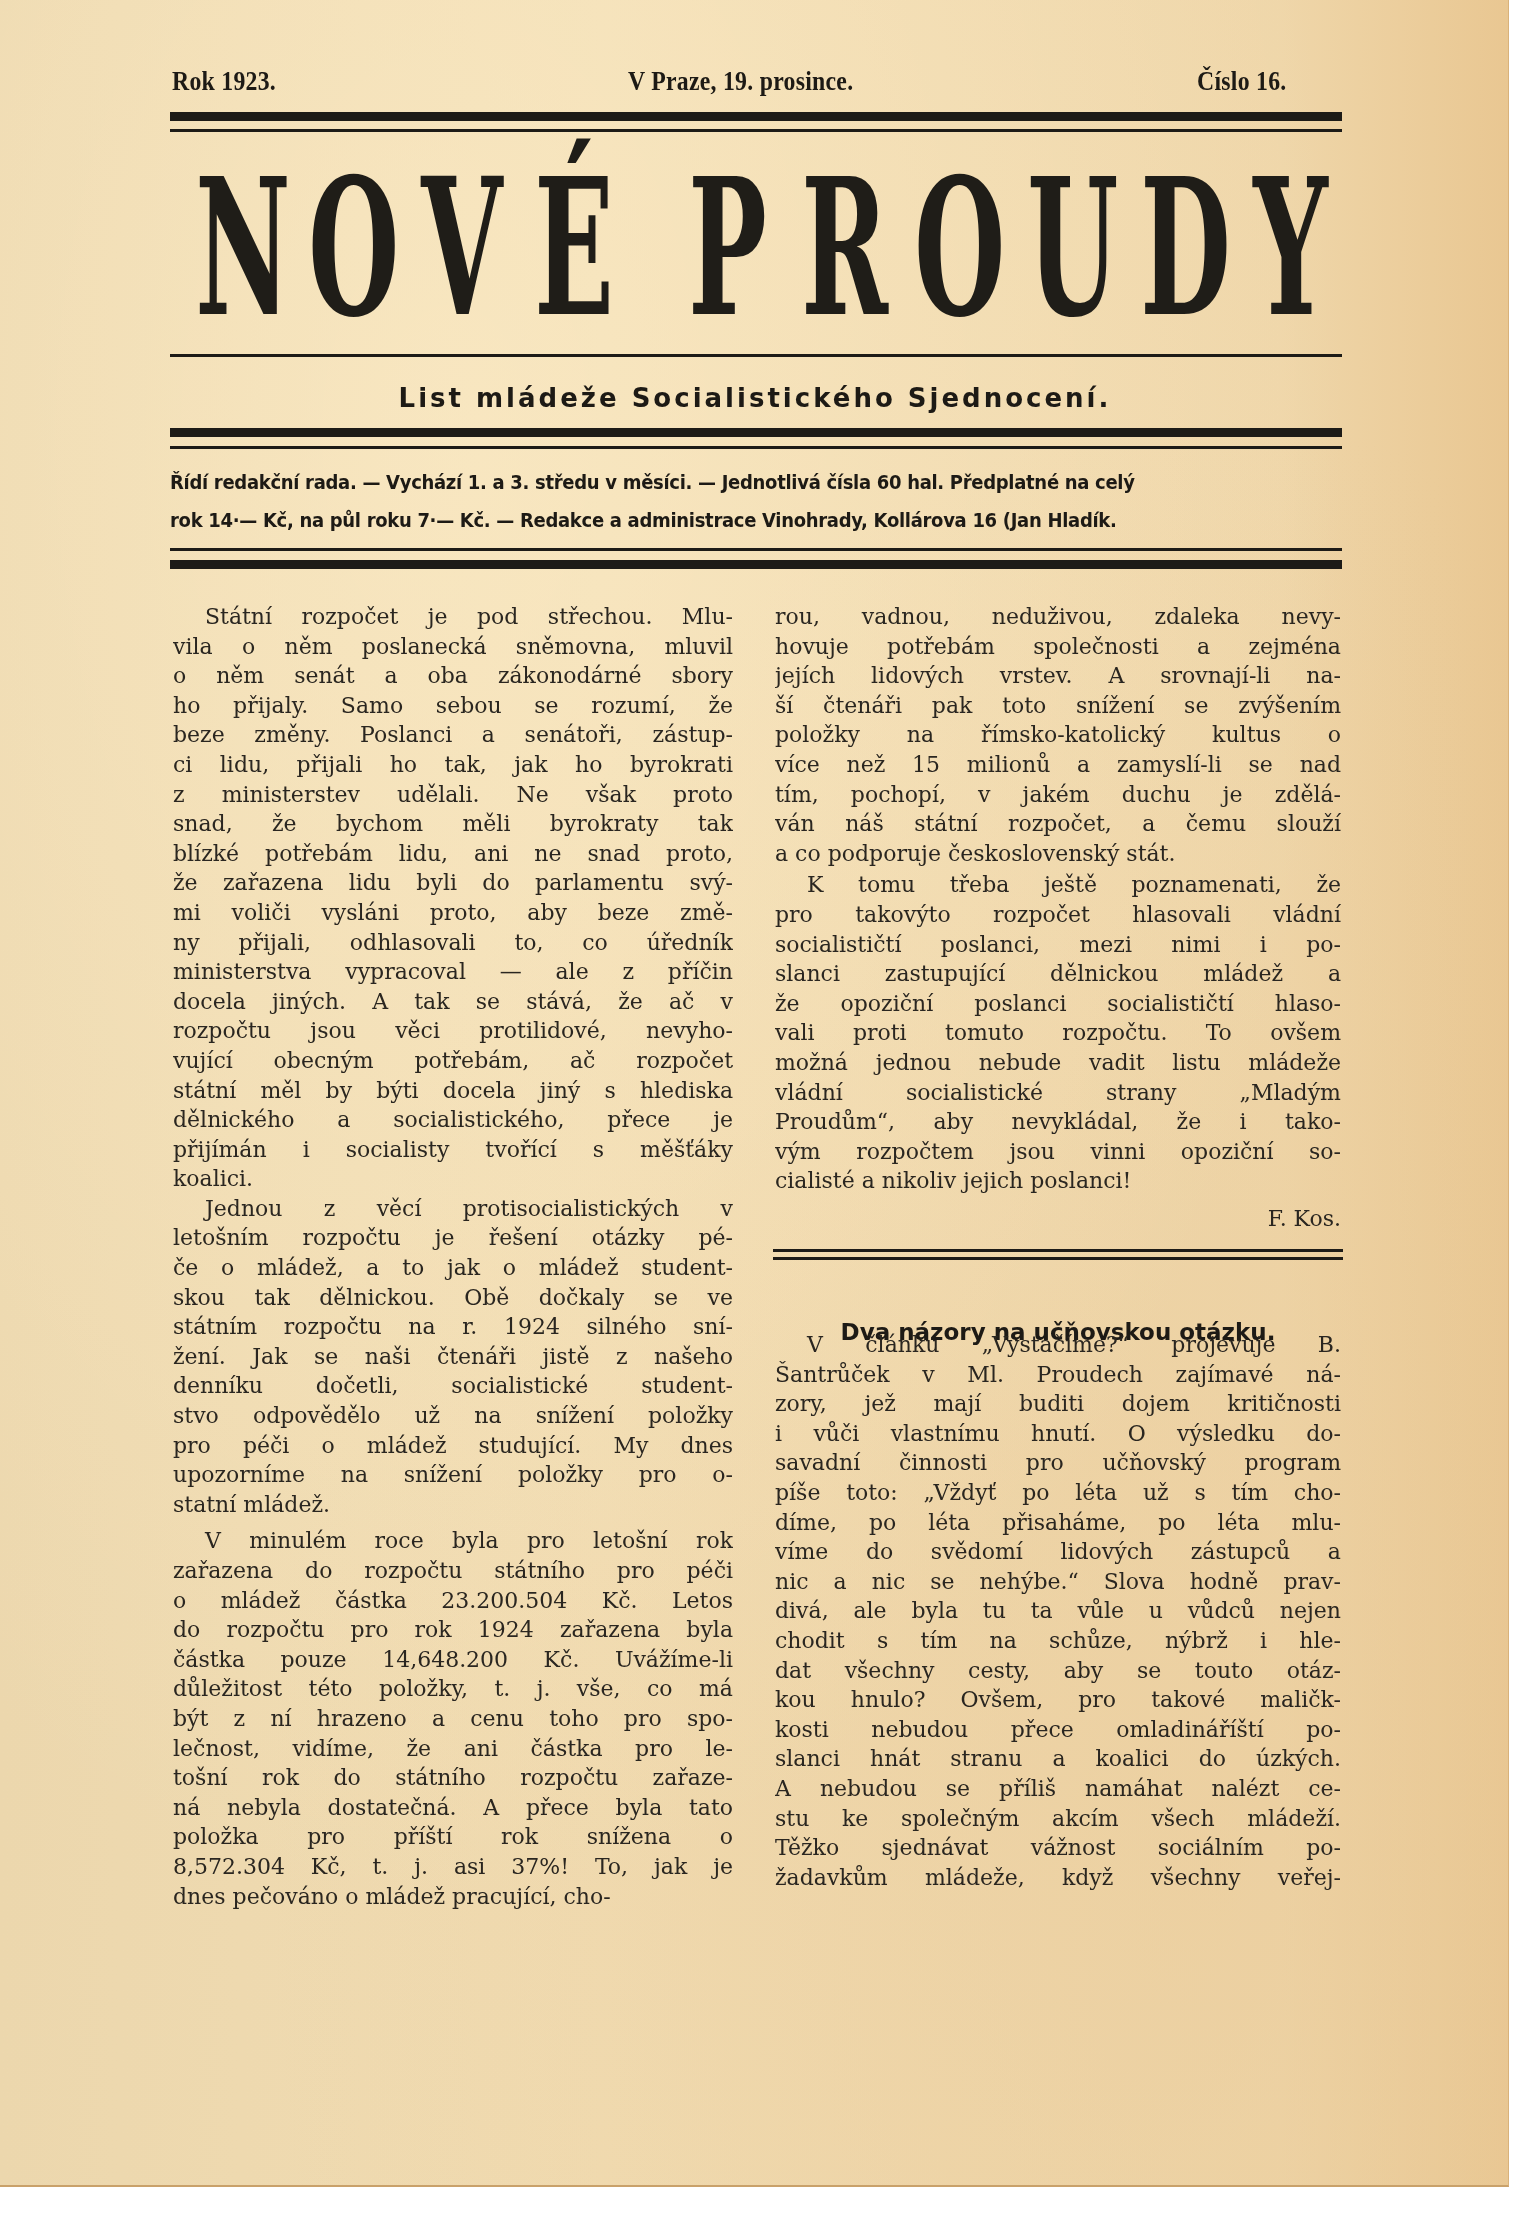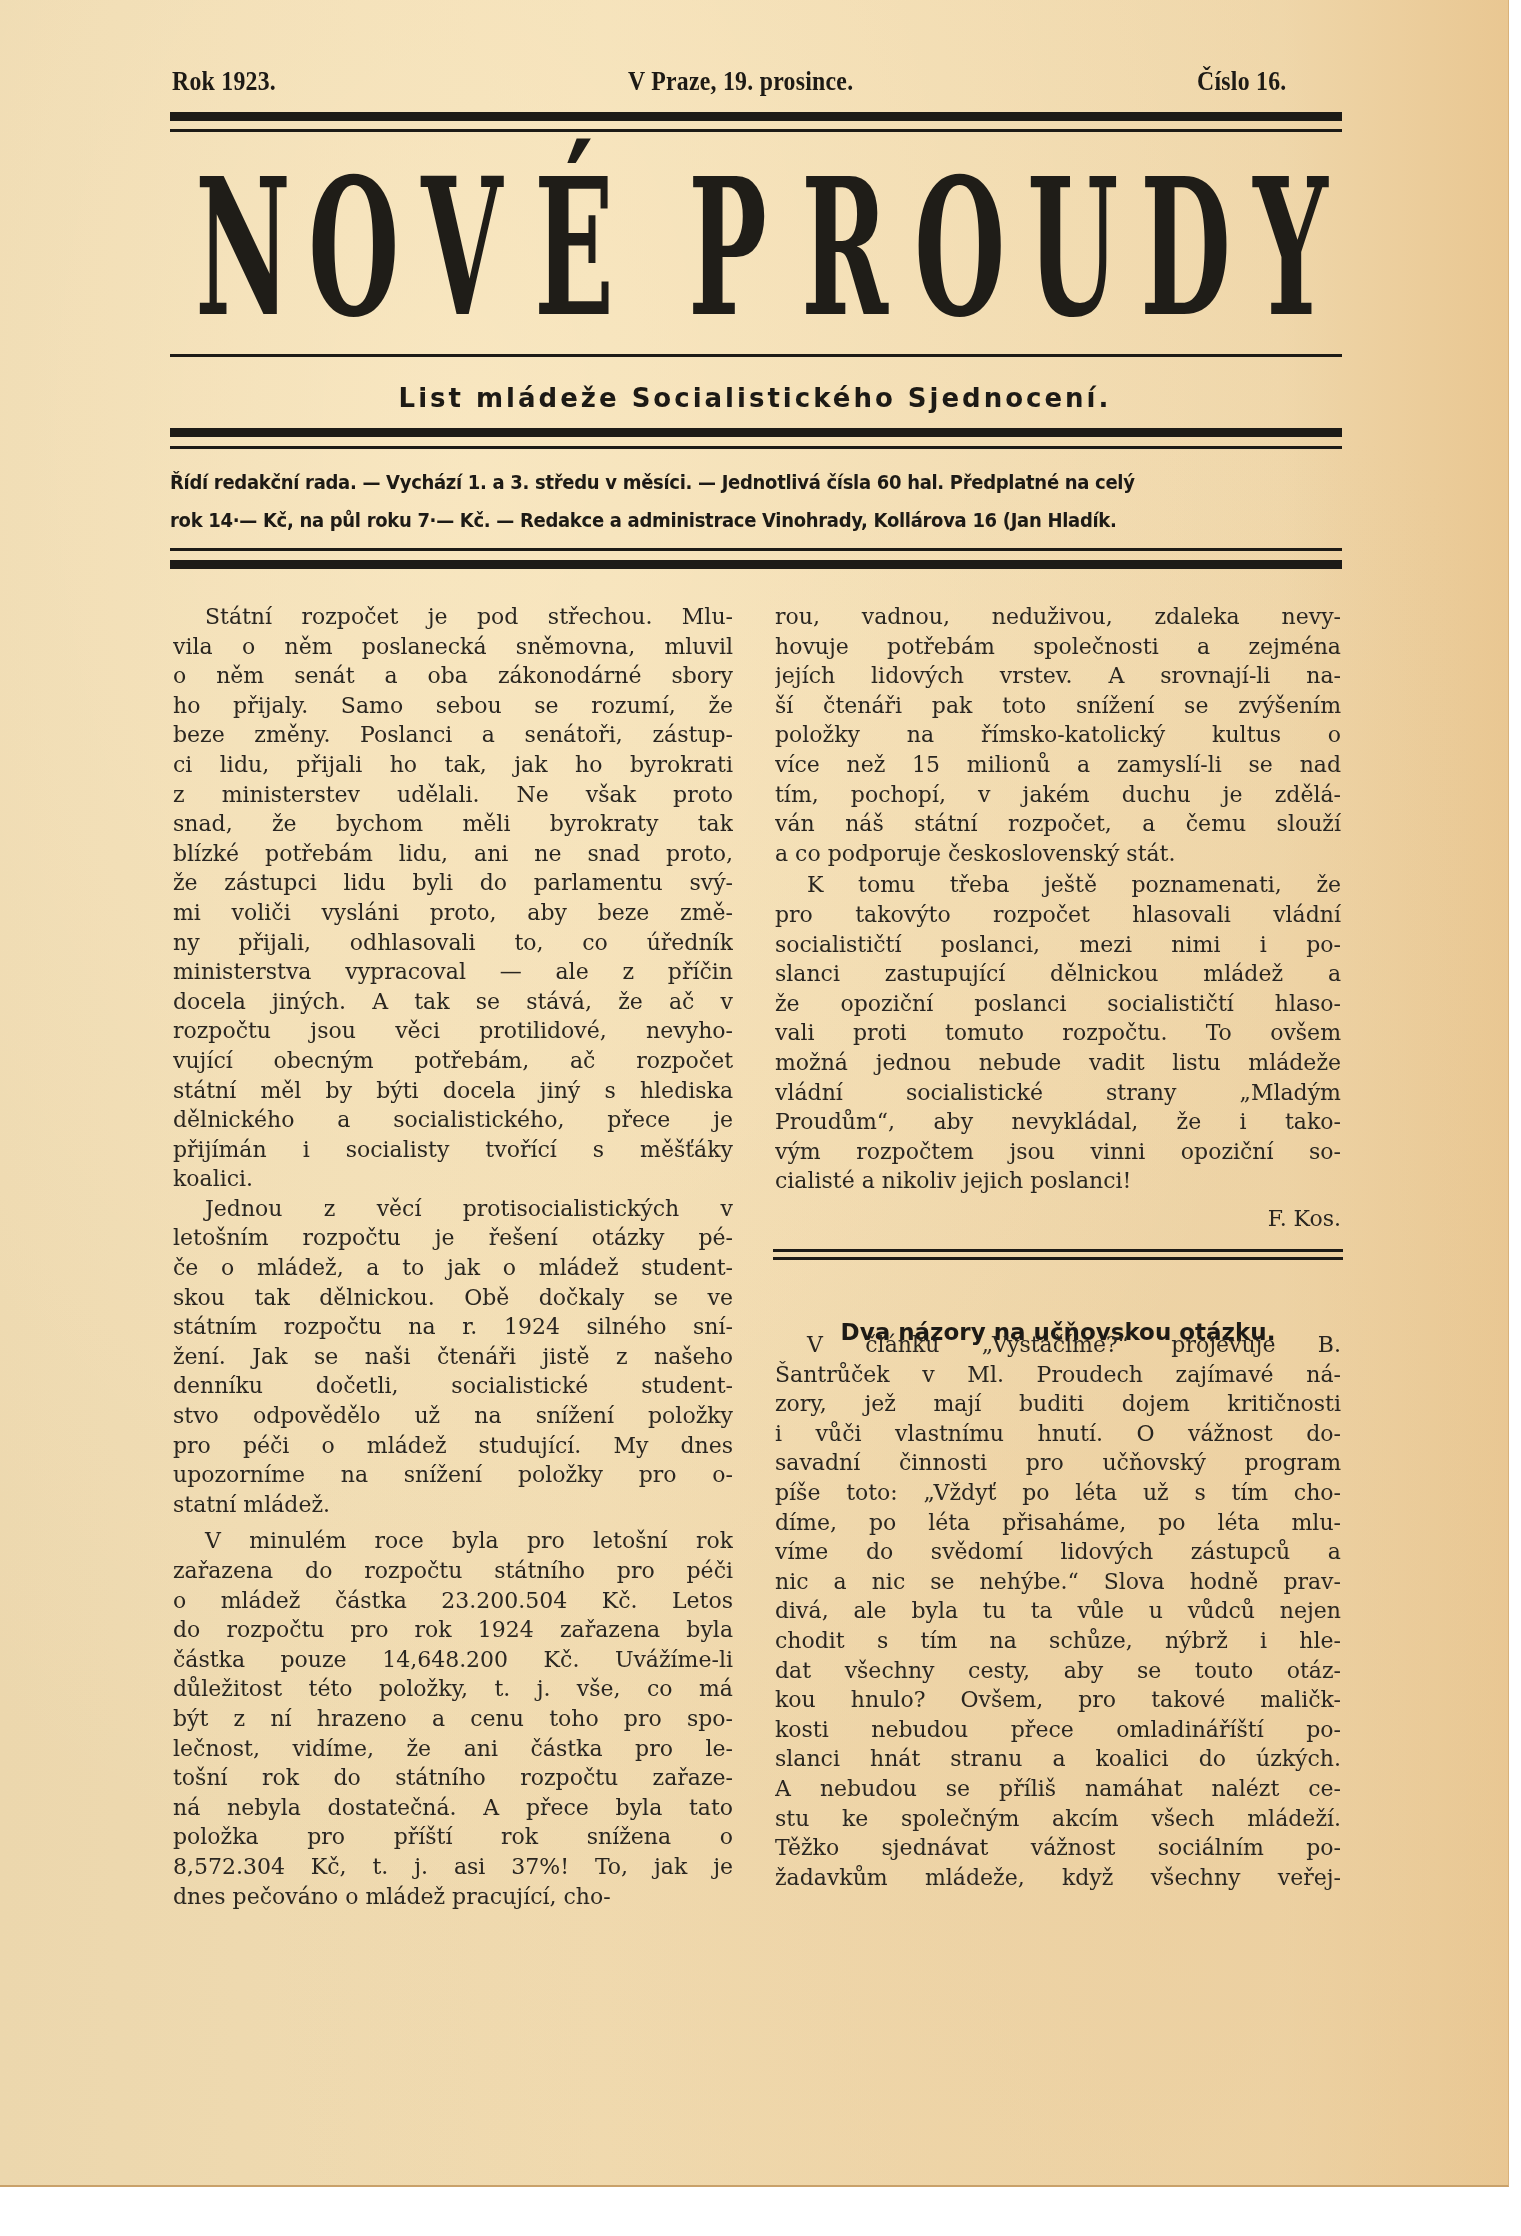--- a/index.html
+++ b/index.html
@@ -94,21 +94,21 @@
     <div>
       <span class="line" style="padding-left: 32px;">Státní rozpočet je pod střechou. Mlu-</span>
       <span class="line">vila o něm poslanecká sněmovna, mluvil</span>
       <span class="line">o něm senát a oba zákonodárné sbory</span>
       <span class="line">ho přijaly. Samo sebou se rozumí, že</span>
       <span class="line">beze změny. Poslanci a senátoři, zástup-</span>
       <span class="line">ci lidu, přijali ho tak, jak ho byrokrati</span>
       <span class="line">z ministerstev udělali. Ne však proto</span>
       <span class="line">snad, že bychom měli byrokraty tak</span>
       <span class="line">blízké potřebám lidu, ani ne snad proto,</span>
-      <span class="line">že zástupci lidu byli do parlamentu svý-</span>
+      <span class="line">že zařazena lidu byli do parlamentu svý-</span>
       <span class="line">mi voliči vysláni proto, aby beze změ-</span>
       <span class="line">ny přijali, odhlasovali to, co úředník</span>
       <span class="line">ministerstva vypracoval — ale z příčin</span>
       <span class="line">docela jiných. A tak se stává, že ač v</span>
       <span class="line">rozpočtu jsou věci protilidové, nevyho-</span>
       <span class="line">vující obecným potřebám, ač rozpočet</span>
       <span class="line">státní měl by býti docela jiný s hlediska</span>
       <span class="line">dělnického a socialistického, přece je</span>
       <span class="line">přijímán i socialisty tvořící s měšťáky</span>
       <span class="line last">koalici.</span>
@@ -179,21 +179,21 @@
 
 <div class="abs" style="left:775px; top:1319px; width:566px;">
   <p class="art-title">Dva názory na učňovskou otázku.</p>
 </div>
 
 <div class="col" style="left:775px; top:1330px; width:566px;" id="col2b">
     <div>
       <span class="line" style="padding-left: 32px;">V článku „Vystačíme?“ projevuje B.</span>
       <span class="line">Šantrůček v Ml. Proudech zajímavé ná-</span>
       <span class="line">zory, jež mají buditi dojem kritičnosti</span>
-      <span class="line">i vůči vlastnímu hnutí. O vážnost do-</span>
+      <span class="line">i vůči vlastnímu hnutí. O výsledku do-</span>
       <span class="line">savadní činnosti pro učňovský program</span>
       <span class="line">píše toto: „Vždyť po léta už s tím cho-</span>
       <span class="line">díme, po léta přisaháme, po léta mlu-</span>
       <span class="line">víme do svědomí lidových zástupců a</span>
       <span class="line">nic a nic se nehýbe.“ Slova hodně prav-</span>
       <span class="line">divá, ale byla tu ta vůle u vůdců nejen</span>
       <span class="line">chodit s tím na schůze, nýbrž i hle-</span>
       <span class="line">dat všechny cesty, aby se touto otáz-</span>
       <span class="line">kou hnulo? Ovšem, pro takové maličk-</span>
       <span class="line">kosti nebudou přece omladináříští po-</span>

